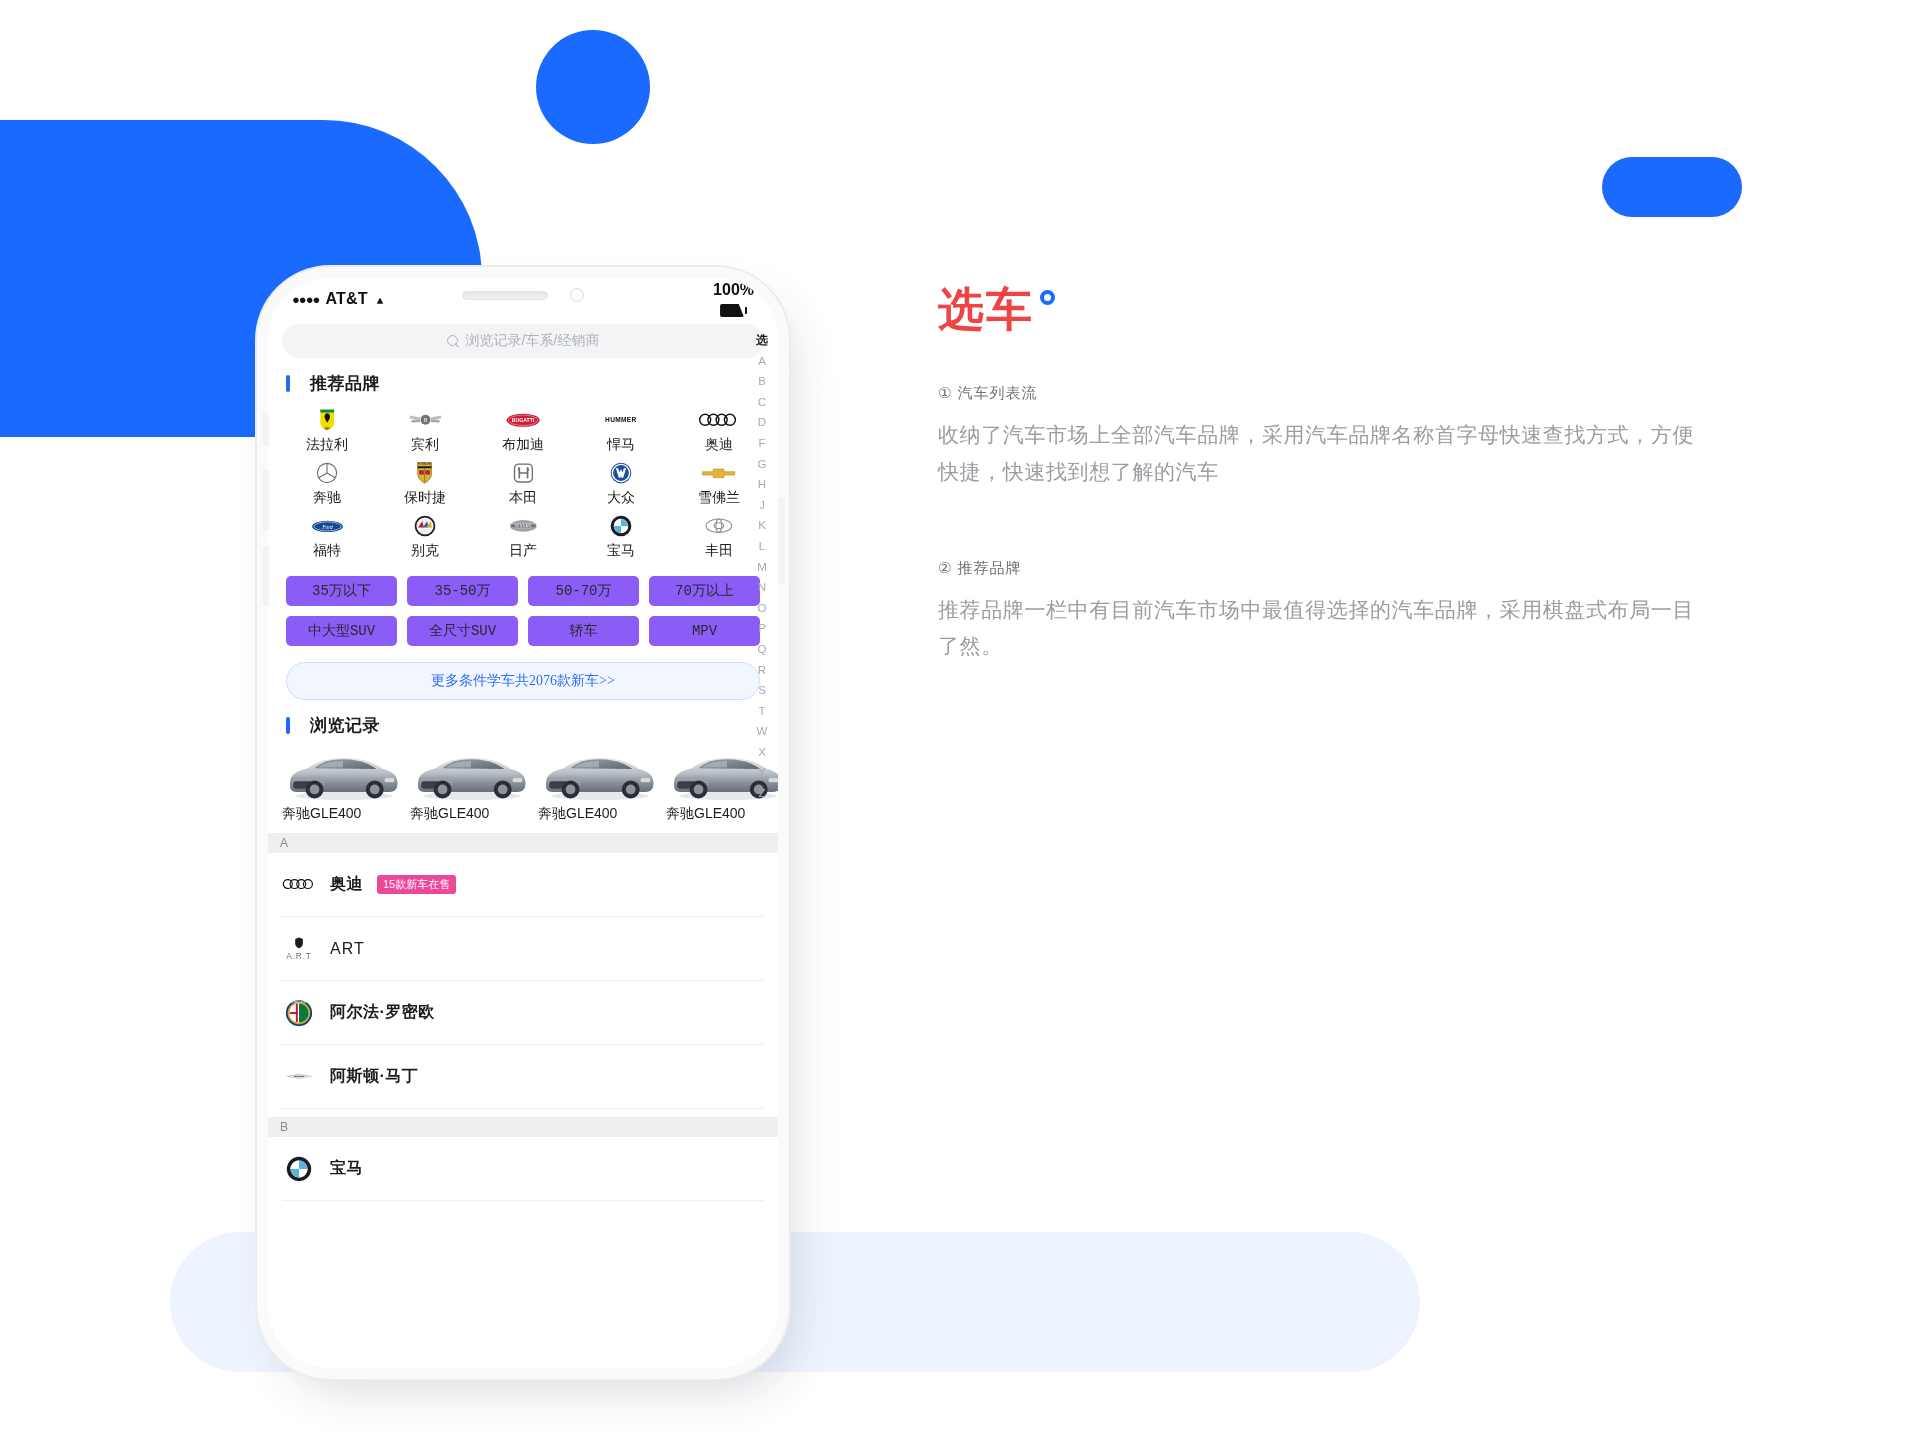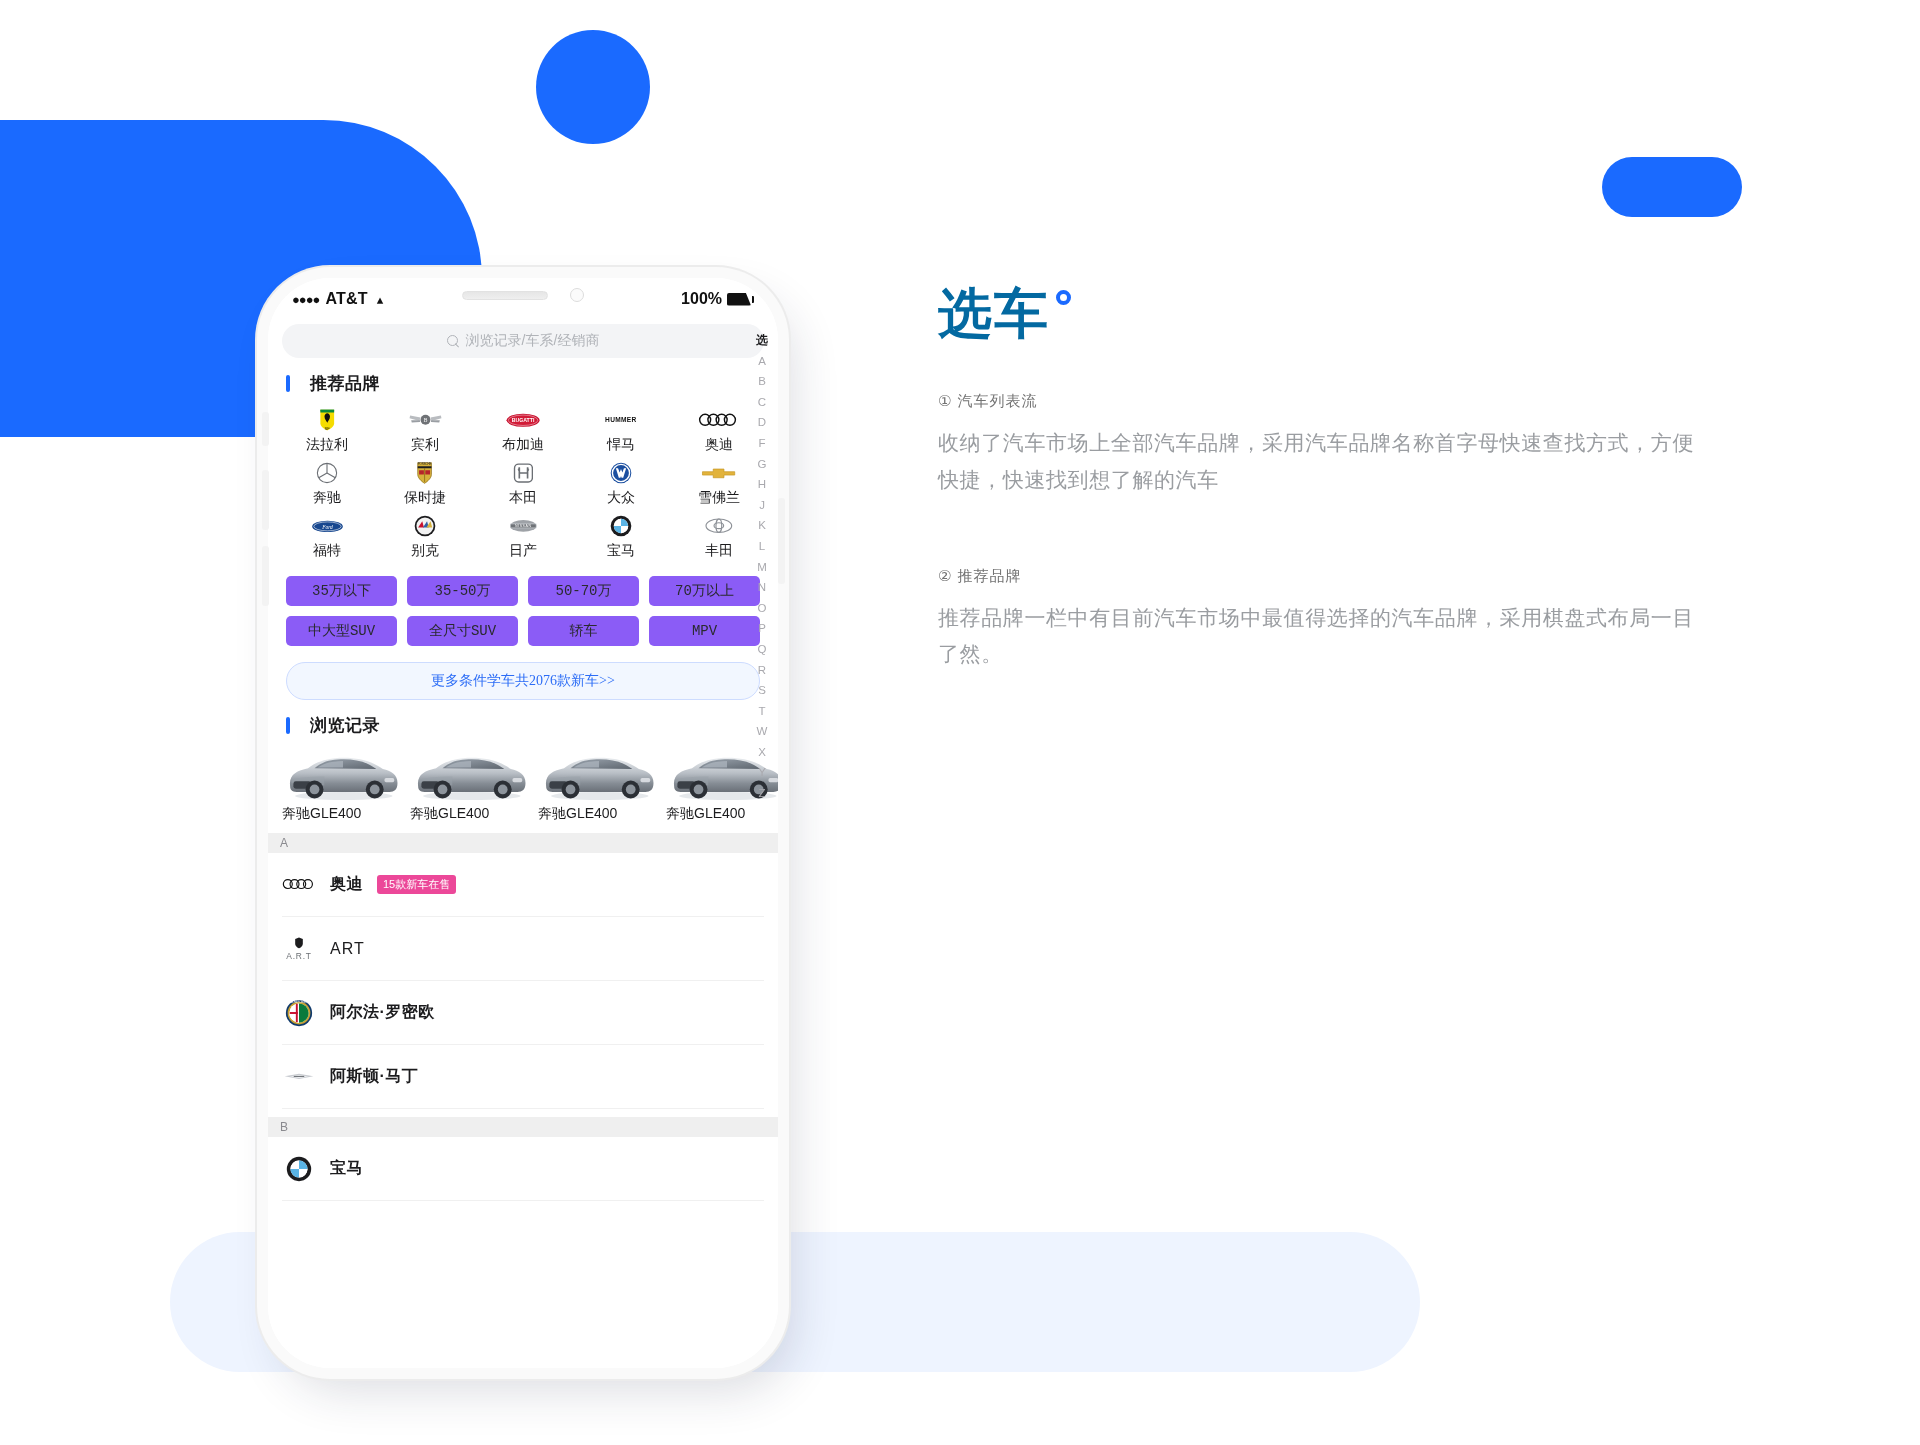--- a/index.html
+++ b/index.html
@@ -69,21 +69,21 @@
   .notch {
     position:absolute; left:50%; top:10px; transform:translateX(-50%);
     display:flex; align-items:center; gap:22px;
   }
   .speaker { width:86px; height:9px; border-radius:5px;
              background:linear-gradient(#e6e6e6,#efefef);
              border:1px solid #e2e2e2; }
   .camera  { width:14px; height:14px; border-radius:50%; background:#fbfbfb;
              border:1px solid #dcdcdc; }
   .sb-right { margin-left:auto; display:flex; align-items:center; gap:5px;
-              font-size:16px; font-weight:600; color:#111;}
+              font-size:16px; font-weight:600; color:#111;flex-direction:column;}
   .battery {
     width:27px; height:13px; position:relative;
   }
   .battery-body{ position:absolute; inset:0 3px 0 0; background:#111;
      clip-path: polygon(0 0, 78% 0, 100% 100%, 0 100%); border-radius:2px;}
   .battery-tip{ position:absolute; right:0; top:3px; width:2px; height:7px;
      background:#111; border-radius:0 1px 1px 0;}
 
   
   .searchbar-wrap { padding:4px 14px 8px; }
@@ -155,21 +155,21 @@
     display:flex; flex-direction:column; align-items:center;
     font-size:11.5px; color:#a9a9ae; gap:0px; z-index:20;
     pointer-events:none;
   }
   .index-rail .idx { line-height:20.6px; }
   .index-rail .idx.sel { color:#1c1c1e; font-weight:700; font-size:12px; }
 
   
   #copy { position:absolute; left:938px; top:286px; width:800px; }
   .copy-title-wrap { display:flex; align-items:flex-start; gap:6px; }
-  .copy-title { font-size:54px; font-weight:700; color:#0369a1; letter-spacing:2px;
+  .copy-title { font-size:46px; font-weight:700; color:#ef4444; letter-spacing:2px;
                 line-height:1; }
   .copy-dot { width:15px; height:15px; border-radius:50%;
               border:4px solid #1a6aff; margin-top:4px; }
   .copy-h { font-size:15px; color:#737373; margin-top:52px; letter-spacing:1px;}
   .copy-p { font-size:21px; color:#9a9da1; line-height:1.75; margin-top:14px;
             letter-spacing:0.6px; max-width:770px;}
   .copy-h2 { margin-top:68px; }
 </style>
 </head>
 <body>

